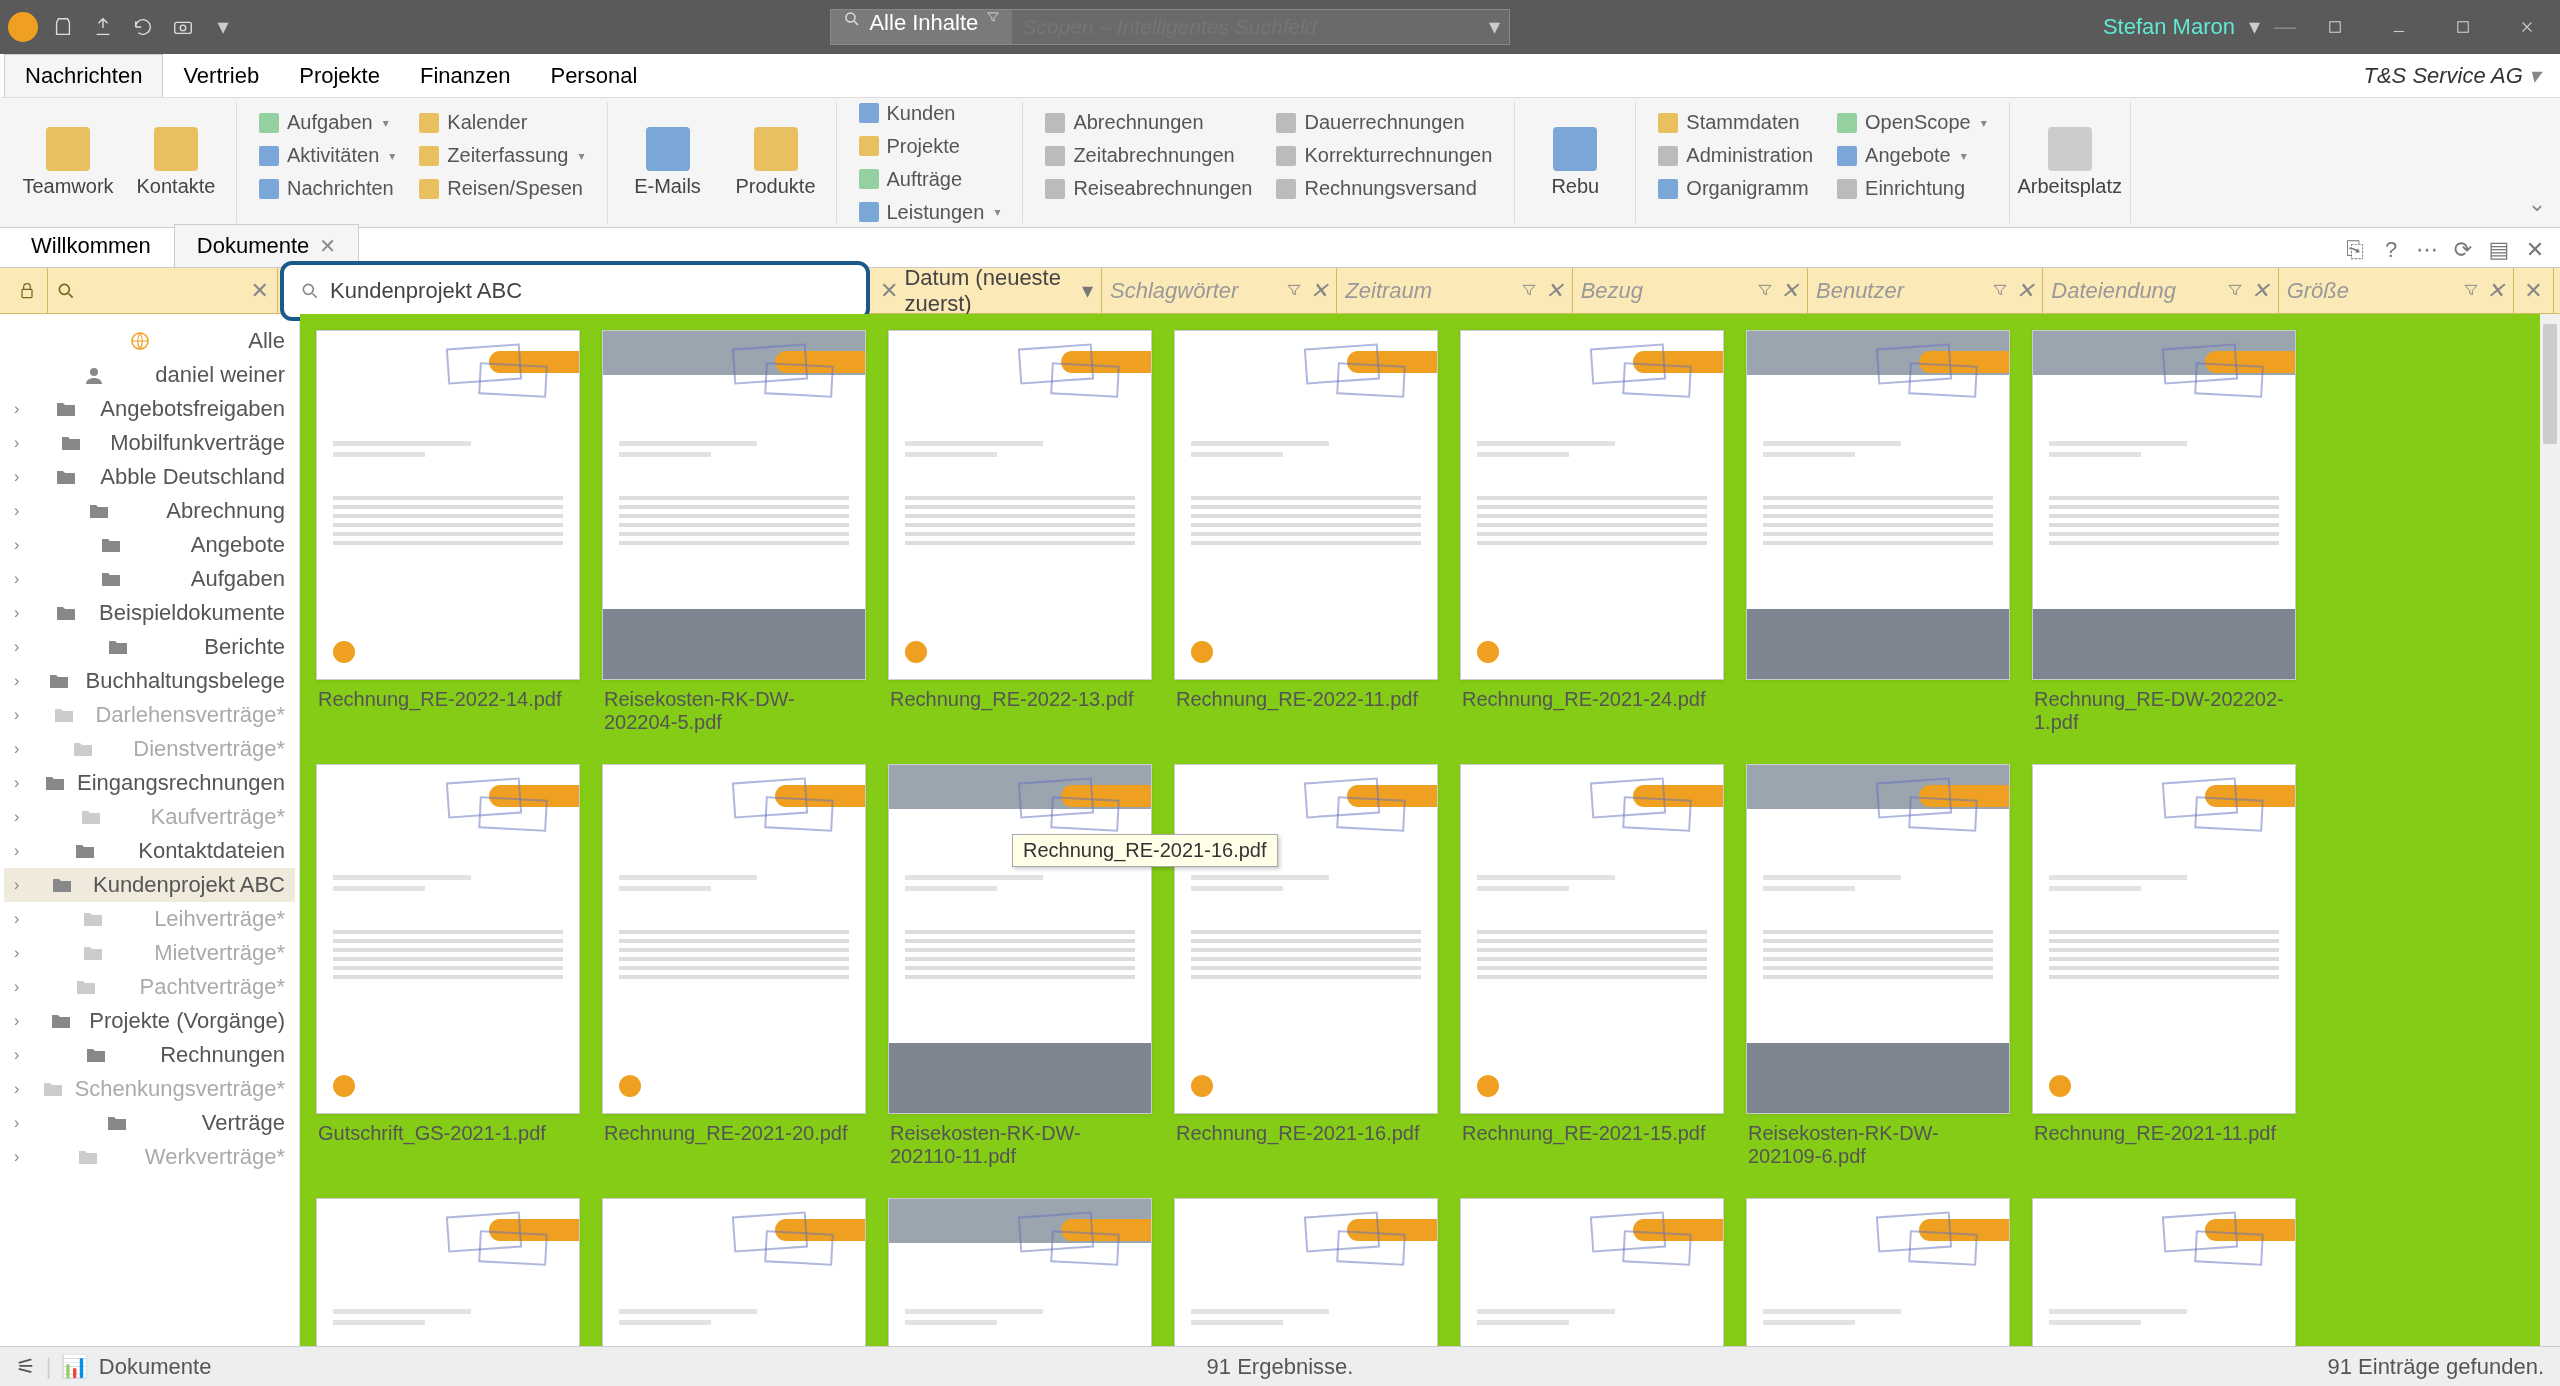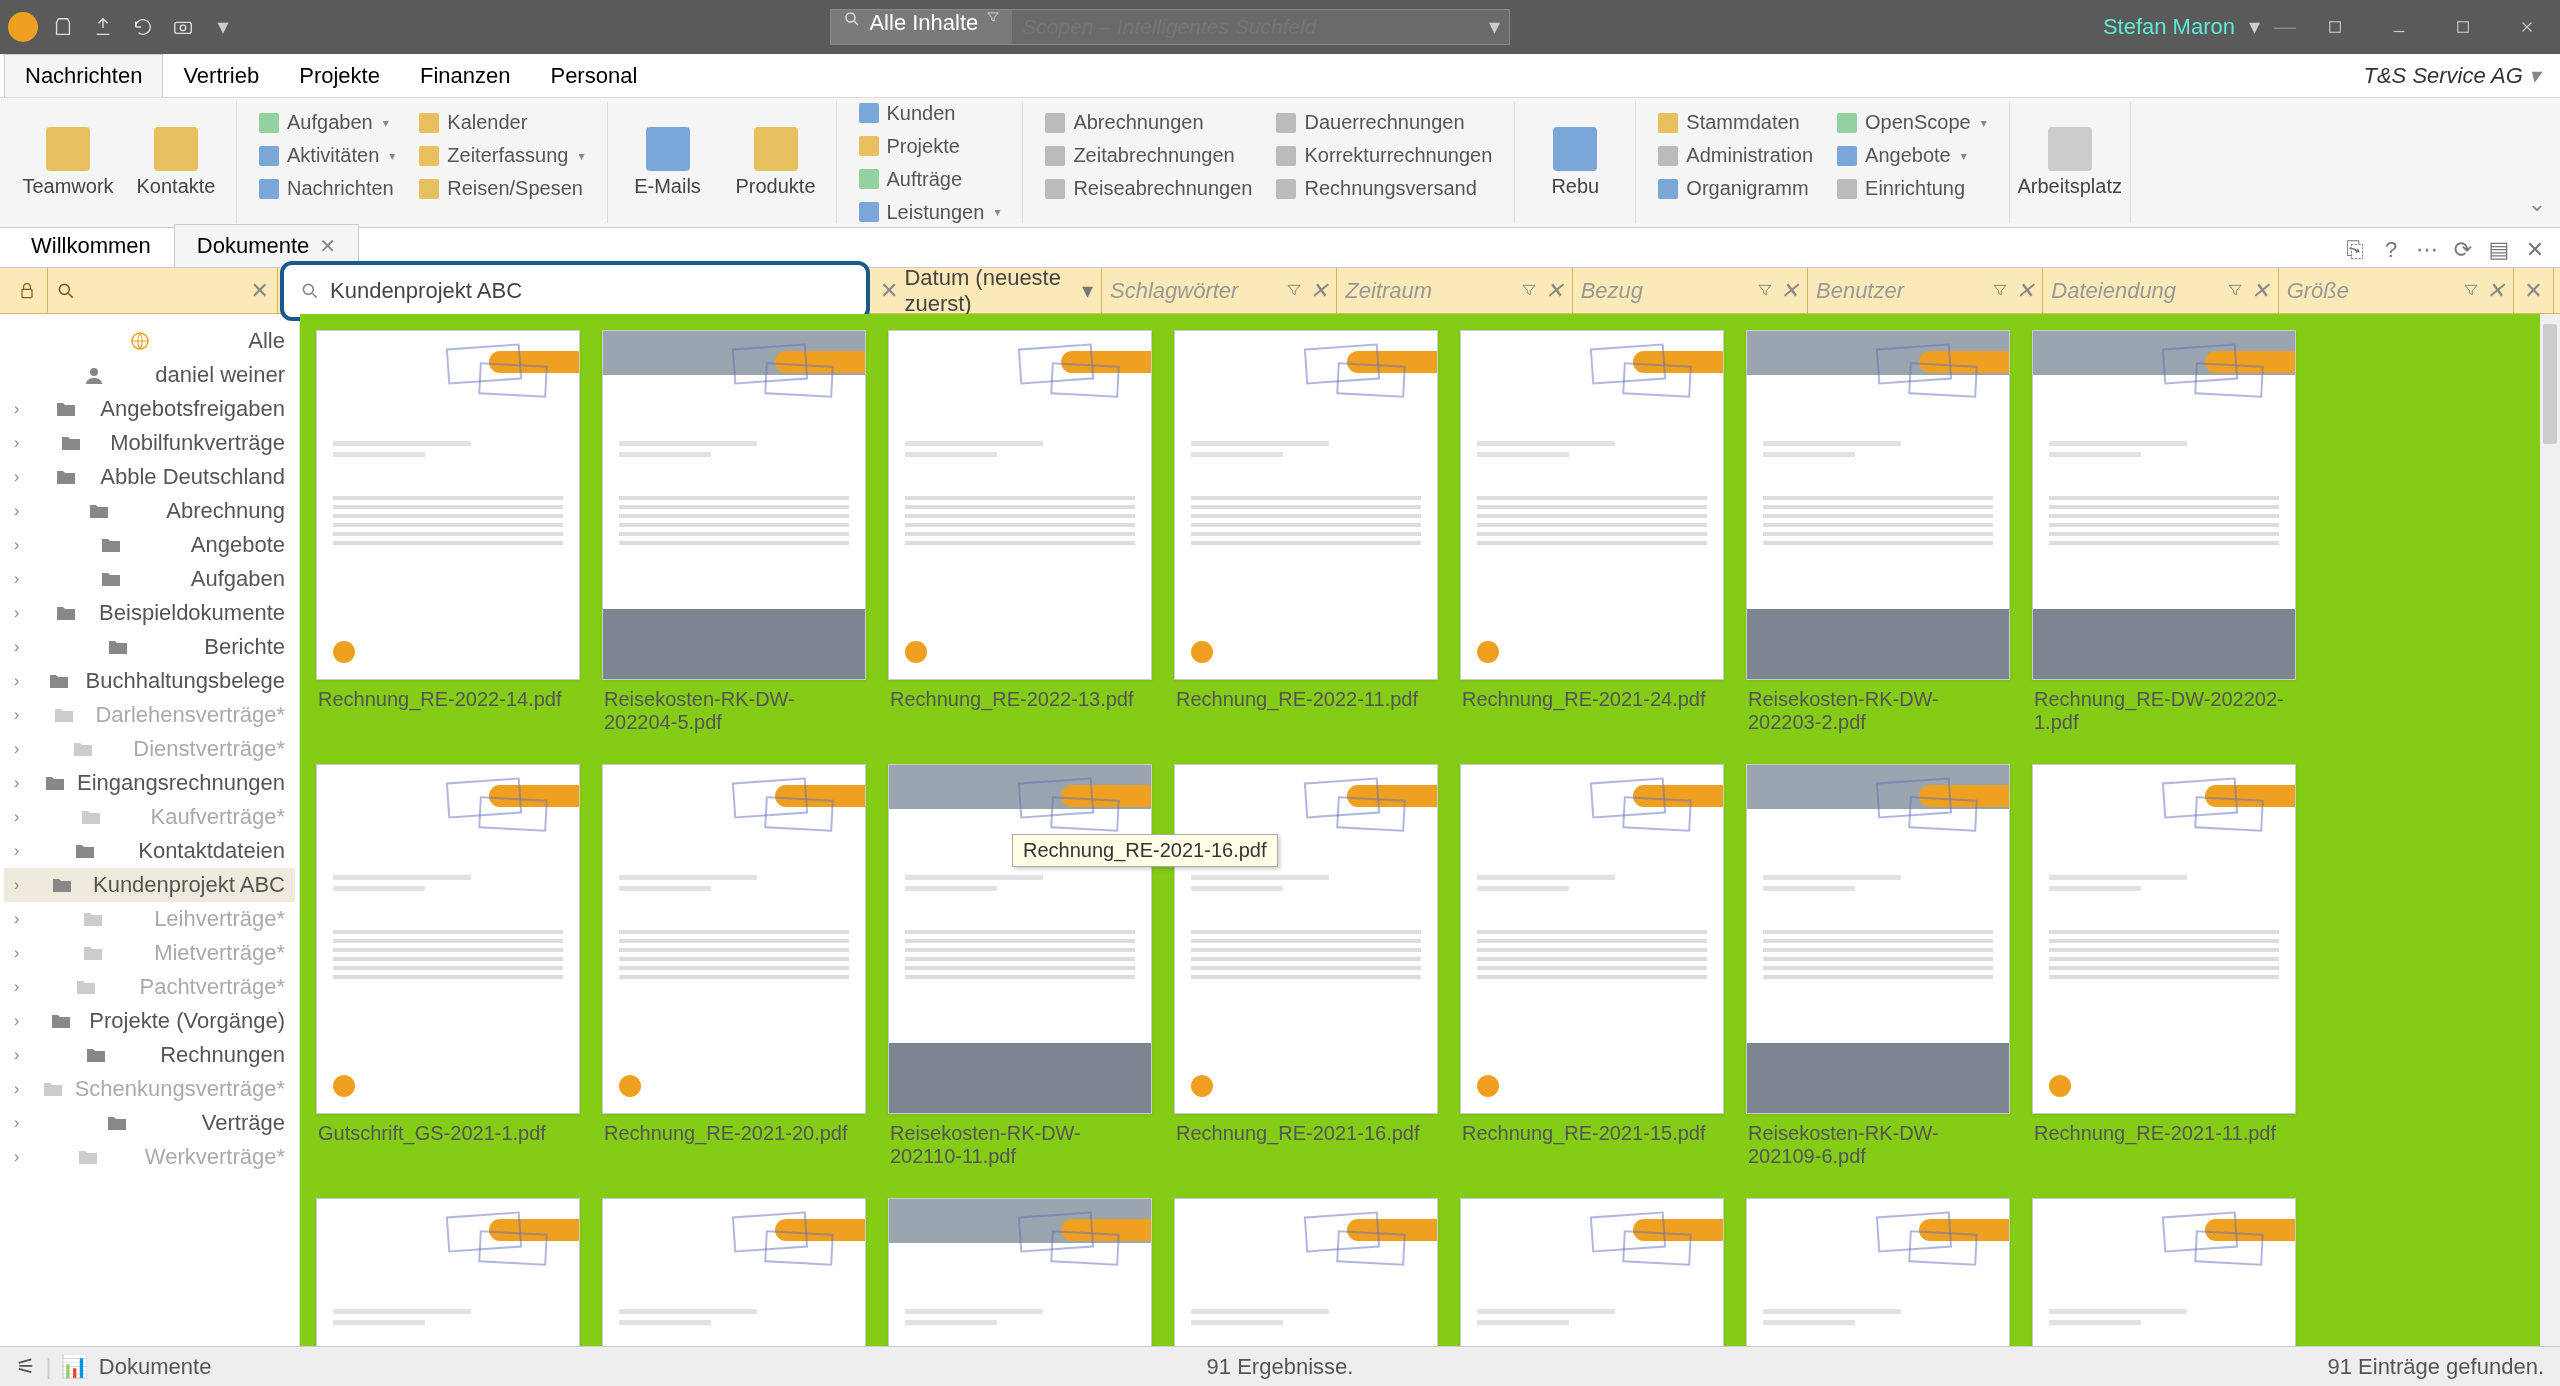--- a/index.html
+++ b/index.html
@@ -748,21 +748,20 @@
     <div class="table">
               <div class="row"></div>
               <div class="row"></div>
               <div class="row"></div>
               <div class="row"></div>
               <div class="row"></div>
               <div class="row"></div>
             </div>
     <div class="bottom-band"></div>
   </div>
-          <div class="name">Reisekosten-RK-DW-202203-2.pdf</div>
         </div>
         <div class="card">
           <div class="thumb rk">
     <div class="header-band"></div>
     <div class="badge"></div>
     <div class="stamps"></div>
     <div class="body-lines">
               <div class="line w60"></div>
               <div class="line w40"></div>
             </div>

